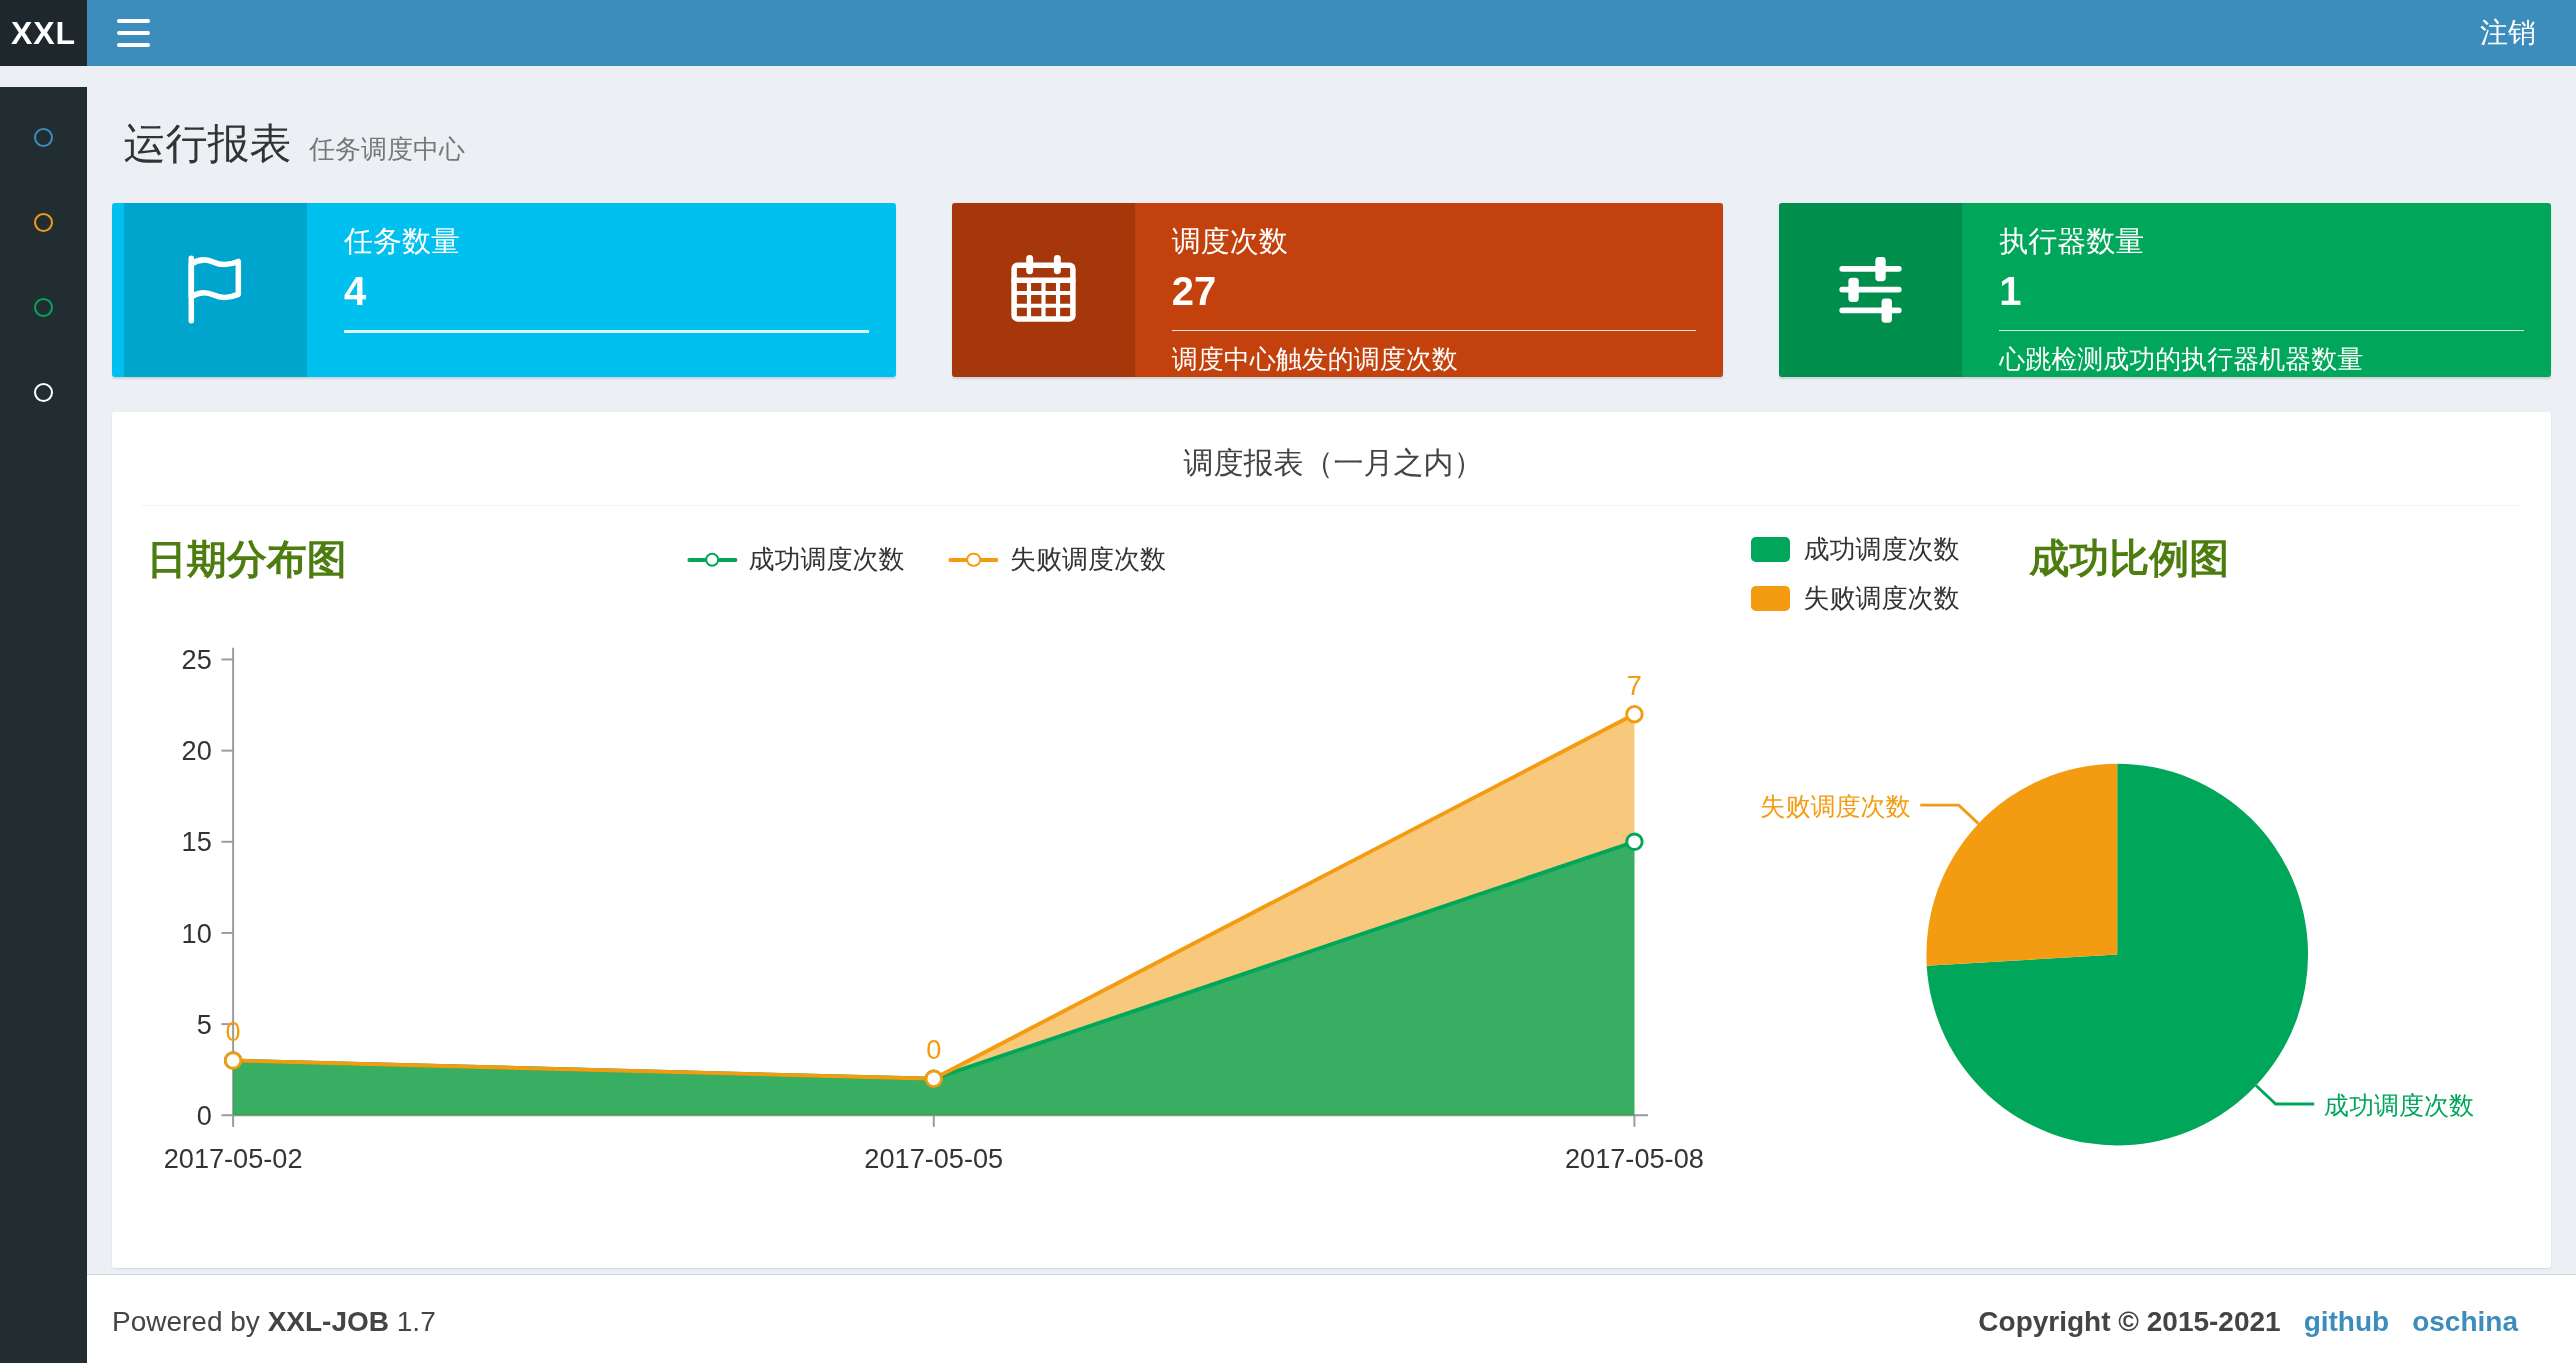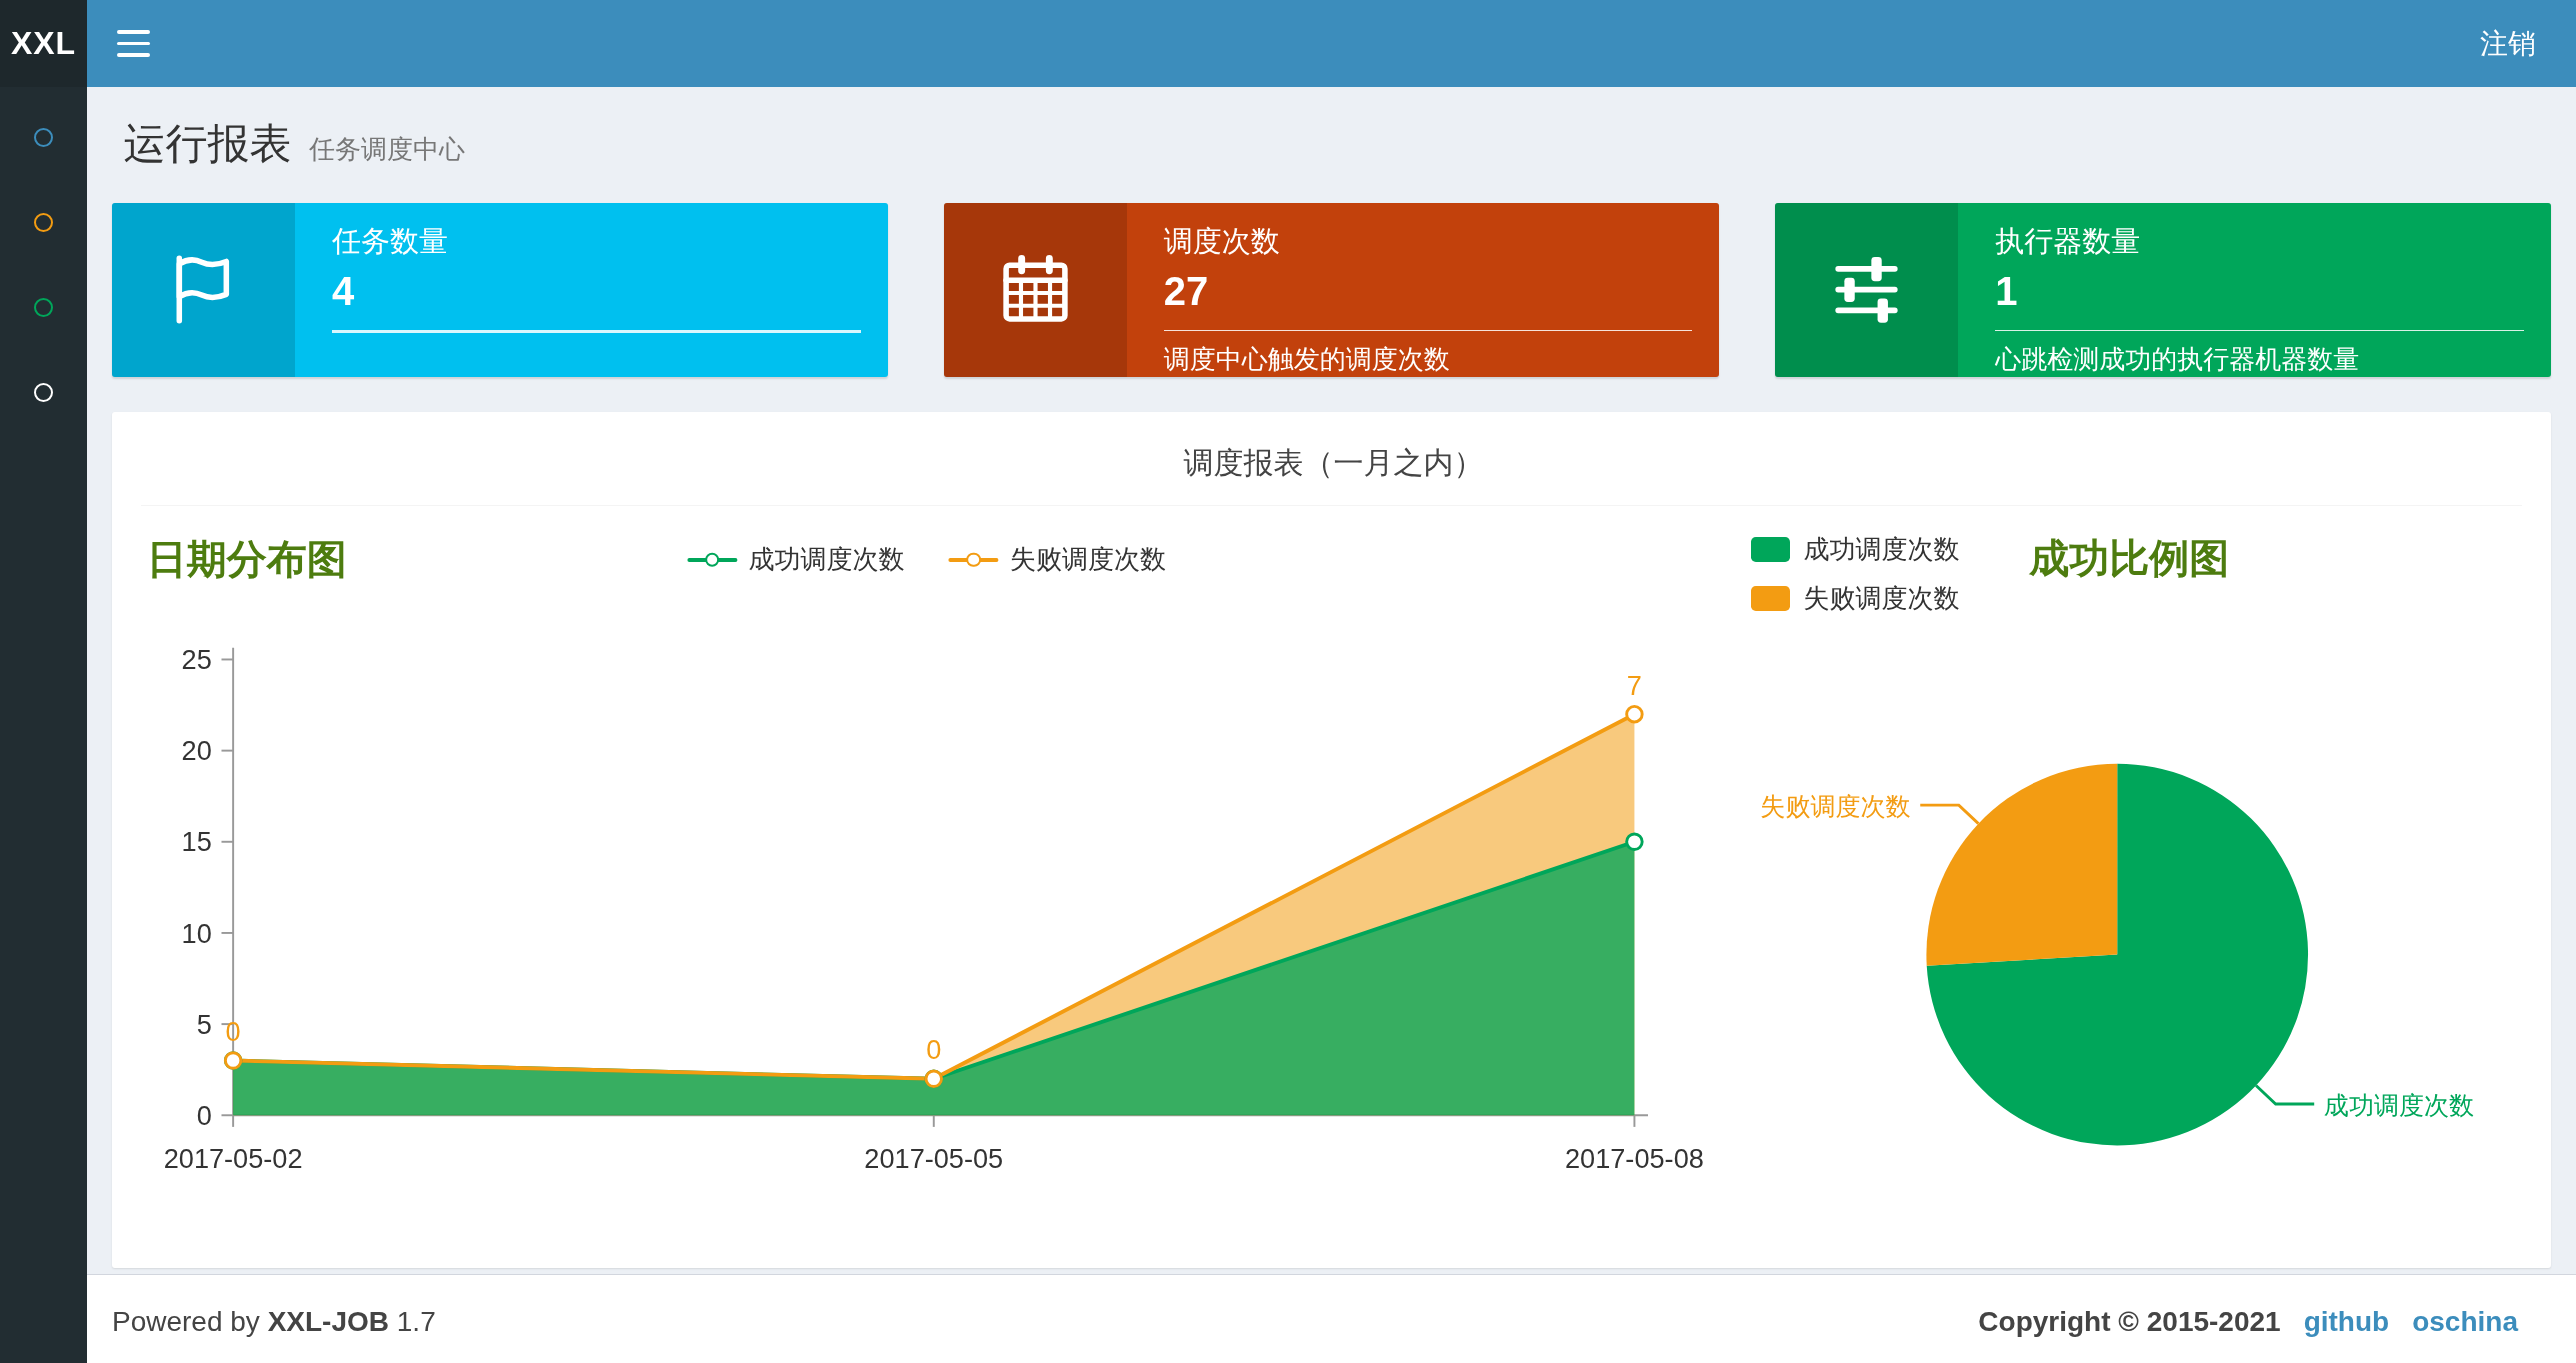--- a/index.html
+++ b/index.html
@@ -7,21 +7,21 @@
   body {
     font-family: "Liberation Sans", "DejaVu Sans", sans-serif;
     background: #ecf0f5;
     position: relative;
     overflow: hidden;
     color: #333;
   }
   svg text { font-family: inherit; }
 
   
-  .navbar { position: absolute; top:0; left:0; right:0; height:87px; background:#3c8dbc; display:flex; align-items:stretch; z-index:5; }
+  .navbar { position: absolute; top:0; left:0; right:0; height:66px; background:#3c8dbc; display:flex; align-items:stretch; z-index:5; }
   .logo { width:87px; background:#1e282c; color:#fff; display:flex; align-items:center; justify-content:center; font-size:32px; font-weight:bold; letter-spacing:1px; cursor:pointer; }
   .hamburger { width:93px; display:flex; flex-direction:column; align-items:center; justify-content:center; cursor:pointer; }
   .hamburger span { display:block; width:33px; height:3.9px; border-radius:1.9px; background:#fff; margin:3.9px 0; }
   .logout { margin-left:auto; display:flex; align-items:center; padding:0 40px; color:#ffffff; font-size:28px; cursor:pointer; }
 
   
   .sidebar { position:absolute; top:87px; bottom:0; left:0; width:87px; background:#222d32; padding-top:7.7px; z-index:4; }
   .side-item { height:85px; display:flex; align-items:center; justify-content:center; cursor:pointer; }
   .ring { width:19px; height:19px; border-radius:50%; border:2.9px solid #fff; background:transparent; }
 
@@ -98,21 +98,21 @@
 
 <div class="content">
 
   <div class="page-header">
     <span class="page-title">运行报表</span>
     <span class="page-subtitle">任务调度中心</span>
   </div>
 
   <div class="info-row">
 
-    <div class="info-box" style="background: rgb(0, 192, 239);">
+    <div class="info-box" style="background: rgb(0, 192, 239); padding-left: 12px;">
       <div class="ib-icon">
         <svg width="83" height="83" viewBox="0 0 24 24" fill="none" stroke="#fff" stroke-width="1.6" stroke-linecap="round" stroke-linejoin="round">
           <path d="M5 3 v18"></path>
           <path d="M5 4.6 C7.4 3.1 9.4 3.1 11.5 4.1 C13.6 5.1 15.7 5.1 18.6 3.9 V13.4 C15.7 14.6 13.6 14.6 11.5 13.6 C9.4 12.6 7.4 12.6 5 14.1 Z"></path>
         </svg>
       </div>
       <div class="ib-body">
         <div class="ib-title">任务数量</div>
         <div class="ib-value">4</div>
         <div class="ib-line"></div>

